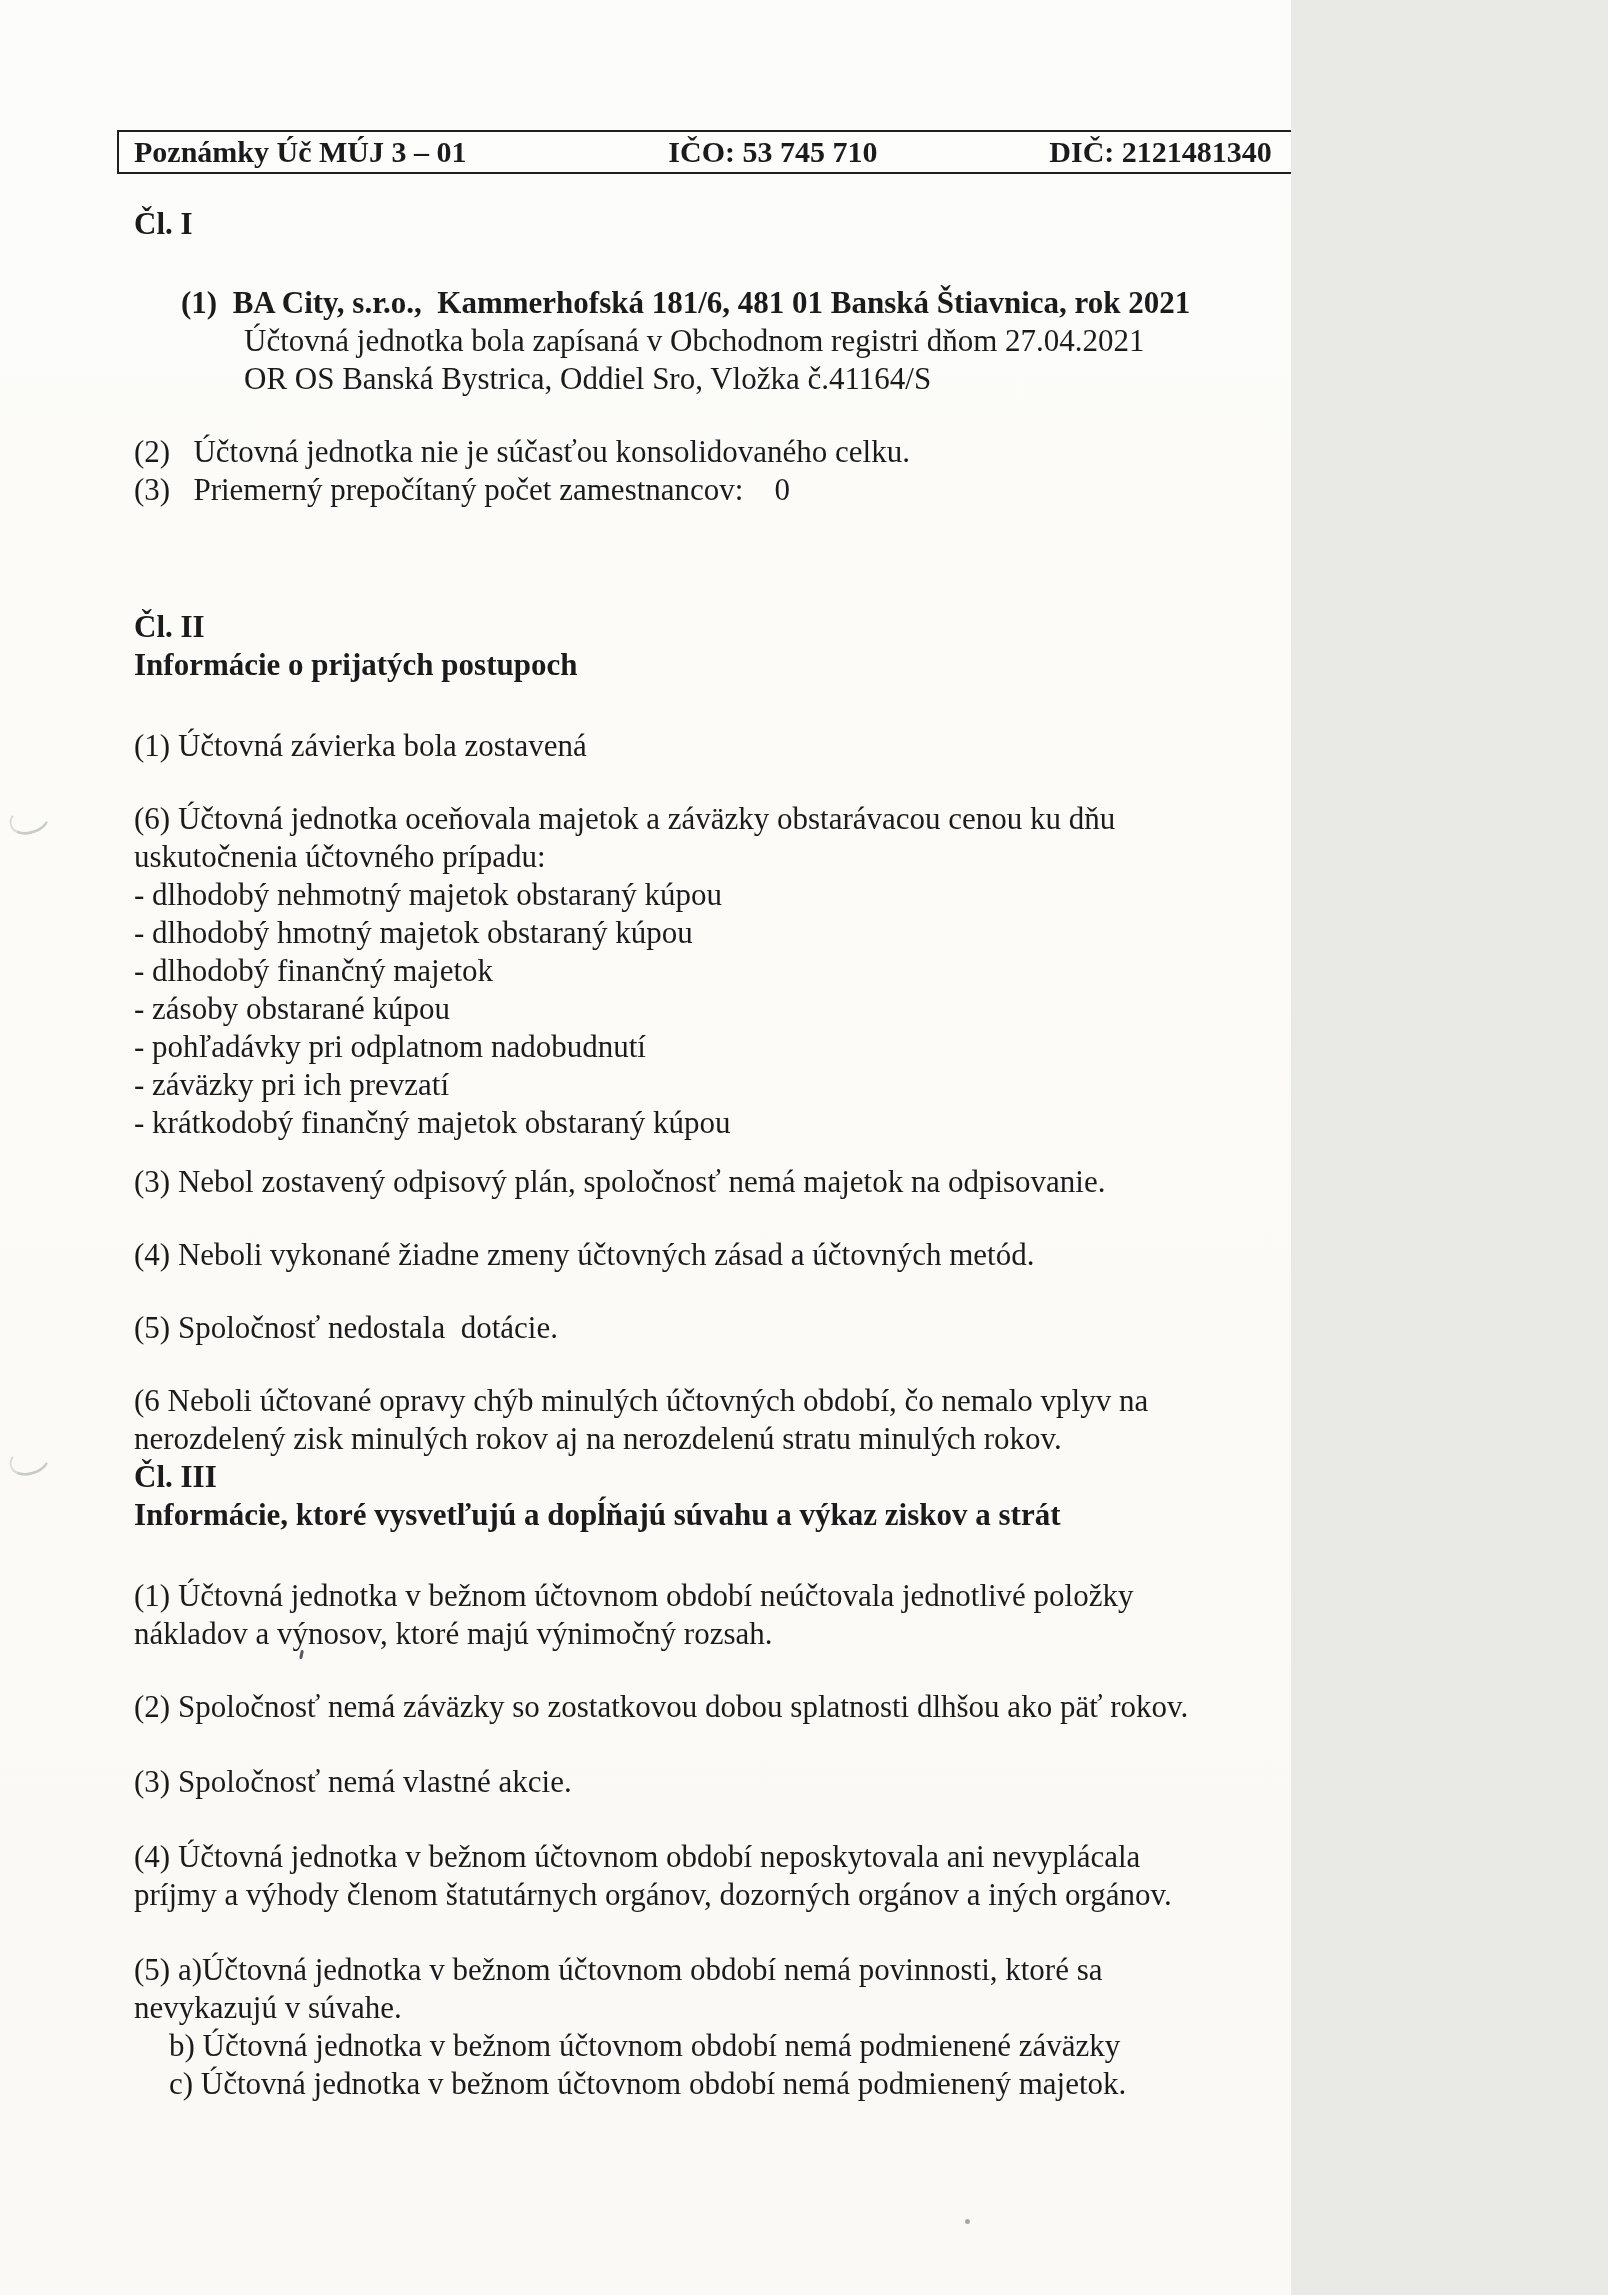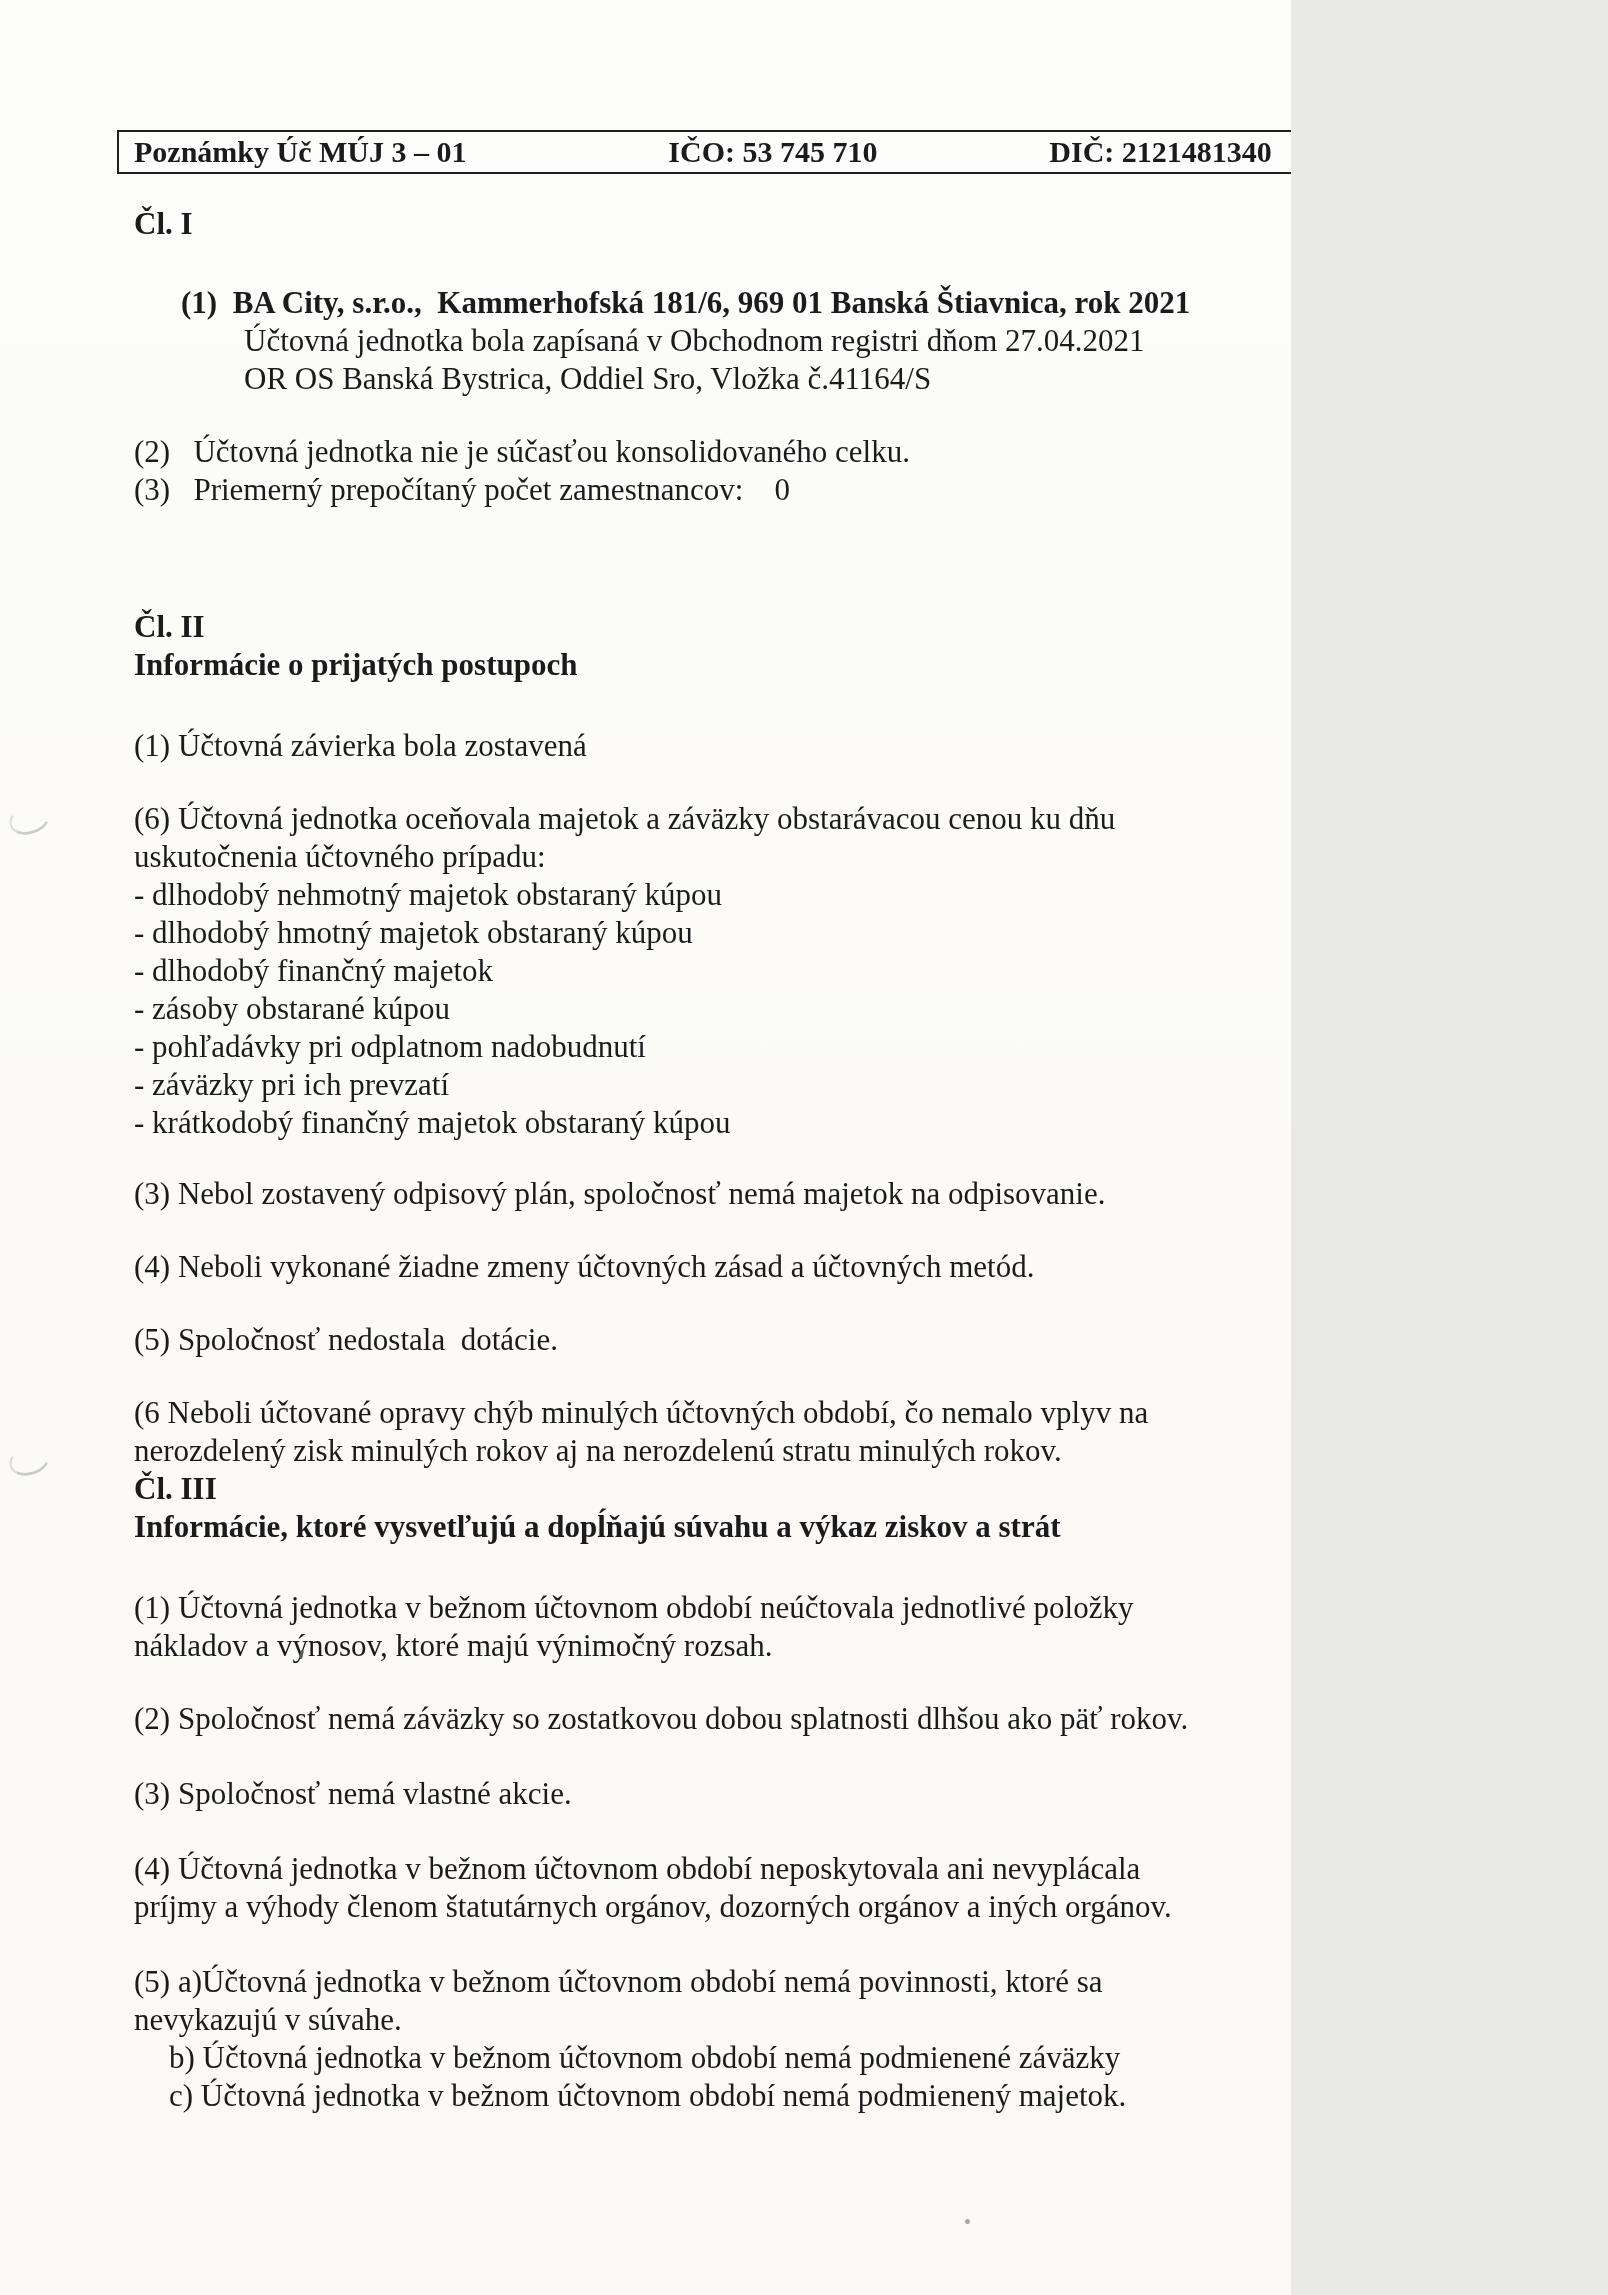--- a/index.html
+++ b/index.html
@@ -45,21 +45,21 @@
 
   
   .para { white-space: pre-wrap; }
   .bold { font-weight: 700; }
 
   .ind1 { margin-left: 47px; }
   .ind2 { margin-left: 110px; }
   .ind3 { margin-left: 35px; }
 
   .mt-46  { margin-top: 31px; }
-  .mt-50  { margin-top: 33px; }
+  .mt-50  { margin-top: 21px; }
   .mt-52  { margin-top: 35px; }
   .mt-55  { margin-top: 37px; }
   .mt-62  { margin-top: 41px; }
   .mt-64  { margin-top: 43px; }
   .mt-84  { }
   .mt-148 { margin-top: 99px; }
 
   
   .scan-artifact {
     position: absolute;
@@ -109,21 +109,21 @@
 
   <header class="form-header">
     <span class="cell c1">Poznámky Úč MÚJ 3 – 01</span>
     <span class="cell c2">IČO: 53 745 710</span>
     <span class="cell c3">DIČ: 2121481340</span>
   </header>
 
   <section>
     <div class="sec-title mt-46">Čl. I</div>
 
-    <p class="para bold ind1 mt-62">(1)  BA City, s.r.o.,  Kammerhofská 181/6, 969 01 Banská Štiavnica, rok 2021</p>
+    <p class="para bold ind1 mt-62">(1)  BA City, s.r.o.,  Kammerhofská 181/6, 481 01 Banská Štiavnica, rok 2021</p>
     <p class="para ind2">Účtovná jednotka bola zapísaná v Obchodnom registri dňom 27.04.2021</p>
     <p class="para ind2">OR OS Banská Bystrica, Oddiel Sro, Vložka č.41164/S</p>
 
     <p class="para mt-52">(2)   Účtovná jednotka nie je súčasťou konsolidovaného celku.</p>
     <p class="para">(3)   Priemerný prepočítaný počet zamestnancov:    0</p>
   </section>
 
   <section>
     <div class="sec-title mt-148">Čl. II</div>
     <div class="sec-subtitle">Informácie o prijatých postupoch</div>

